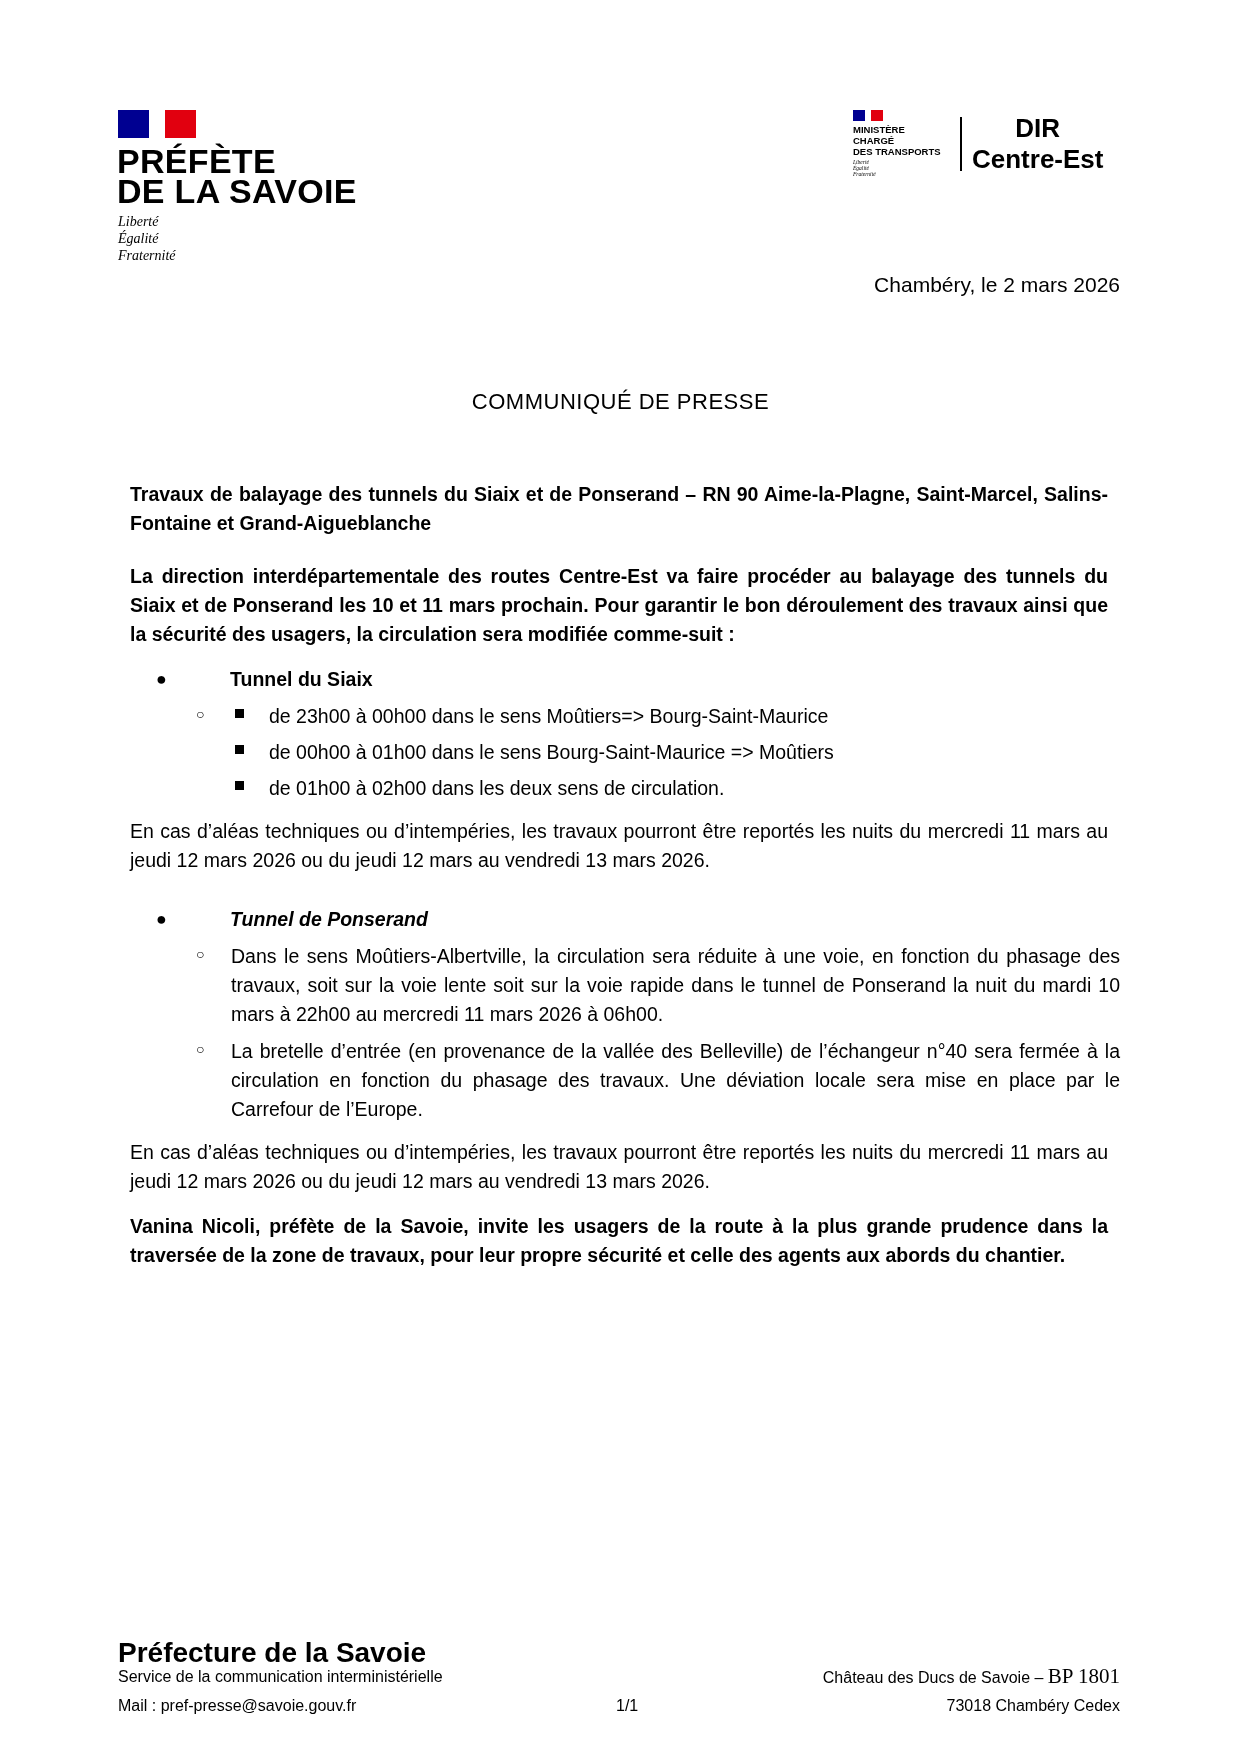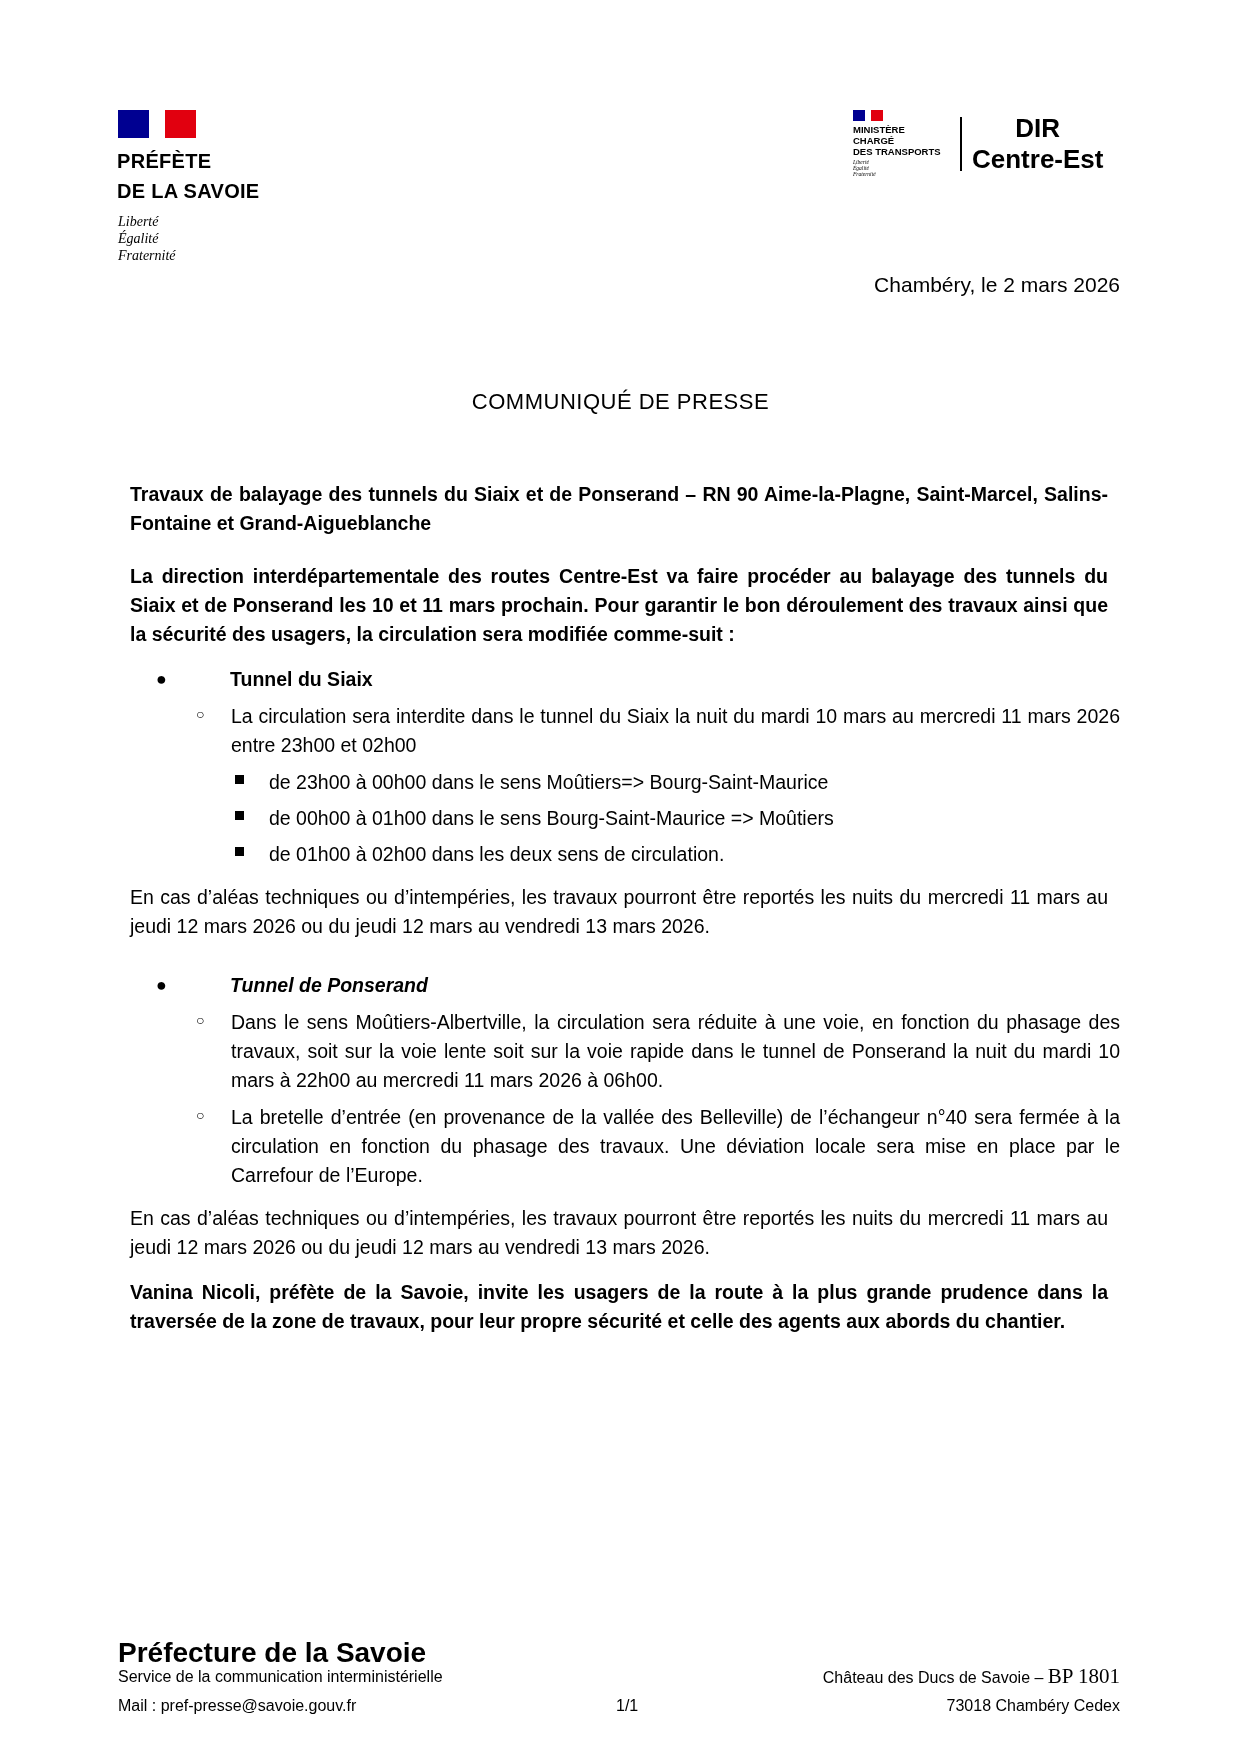--- a/index.html
+++ b/index.html
@@ -4,21 +4,21 @@
 <style>
   html, body { margin: 0; padding: 0; background: #ffffff; }
   body { width: 1241px; height: 1754px; position: relative; font-family: "Liberation Sans", sans-serif; color: #000; overflow: hidden; }
   .abs { position: absolute; }
 
   
   .flag-left { left: 118px; top: 110px; width: 78px; height: 28px; display: flex; }
   .flag-left .blue { width: 40%; background: #000091; }
   .flag-left .white { width: 20%; background: #fff; }
   .flag-left .red { width: 40%; background: #e1000f; }
-  .pref-title { left: 117px; top: 146px; font-weight: bold; font-size: 20px; line-height: 30px; letter-spacing: 0.3px; }
+  .pref-title { left: 117px; top: 146px; font-weight: bold; font-size: 34px; line-height: 30px; letter-spacing: 0.3px; }
   .motto { left: 118px; top: 213px; font-family: "Liberation Serif", serif; font-style: italic; font-size: 14px; line-height: 17px; }
 
   
   .flag-right { left: 853px; top: 110px; width: 30px; height: 11px; display: flex; }
   .flag-right .blue { width: 40%; background: #000091; }
   .flag-right .white { width: 20%; background: #fff; }
   .flag-right .red { width: 40%; background: #e1000f; }
   .ministere { left: 853px; top: 124px; font-weight: bold; font-size: 9.5px; line-height: 11px; }
   .ministere-motto { left: 853px; top: 159px; font-family: "Liberation Serif", serif; font-style: italic; font-size: 5.5px; line-height: 6px; }
   .right-divider { left: 960px; top: 117px; width: 2px; height: 54px; background: #000; }
@@ -94,21 +94,20 @@
 <div class="abs content">
   <p class="bold mb-24">Travaux de balayage des tunnels du Siaix et de Ponserand – RN 90 Aime-la-Plagne, Saint-Marcel, Salins-Fontaine et Grand-Aigueblanche</p>
   <p class="bold mb-16">La direction interdépartementale des routes Centre-Est va faire procéder au balayage des tunnels du Siaix et de Ponserand les 10 et 11 mars prochain. Pour garantir le bon déroulement des travaux ainsi que la sécurité des usagers, la circulation sera modifiée comme-suit :</p>
 
   <div class="l1">
     <span class="bullet">●</span>
     <span class="bold">Tunnel du Siaix</span>
   </div>
   <div class="l2">
     <span class="bullet">○</span>
-    <span>La circulation sera interdite dans le tunnel du Siaix la nuit du mardi 10 mars au mercredi 11 mars 2026 entre 23h00 et 02h00</span>
   </div>
   <div class="l3">
     <span class="bullet"></span>
     <span>de 23h00 à 00h00 dans le sens Moûtiers=&gt; Bourg-Saint-Maurice</span>
   </div>
   <div class="l3">
     <span class="bullet"></span>
     <span>de 00h00 à 01h00 dans le sens Bourg-Saint-Maurice =&gt; Moûtiers</span>
   </div>
   <div class="l3" style="margin-bottom:14px">

